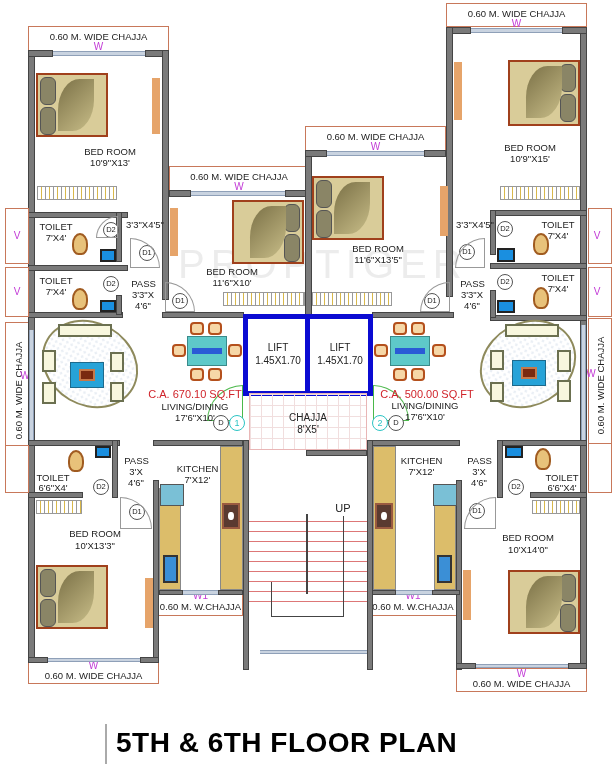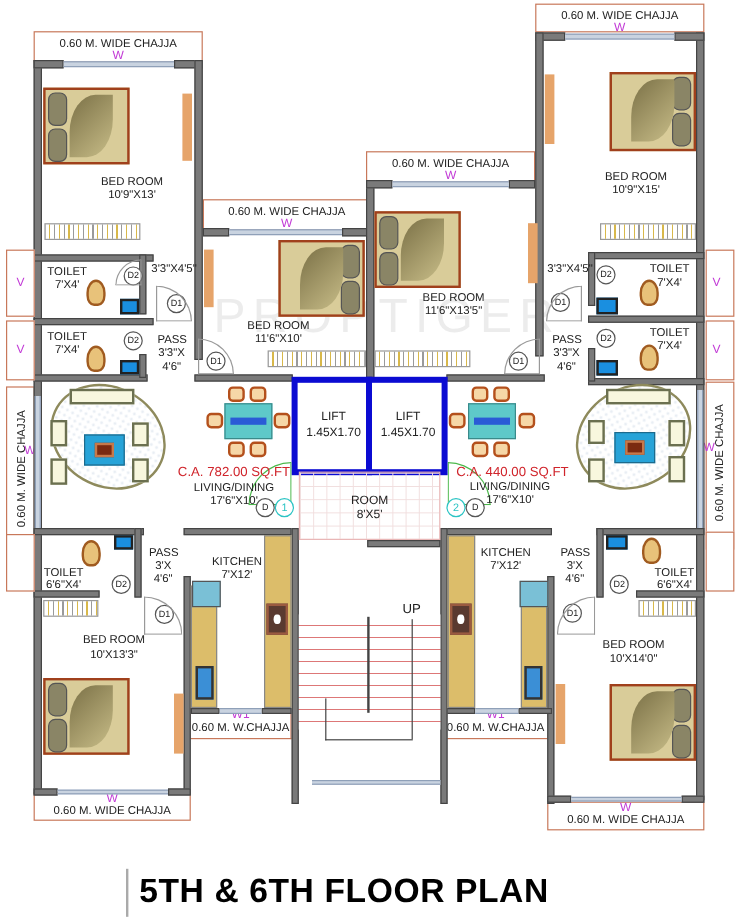--- a/index.html
+++ b/index.html
@@ -268,21 +268,21 @@
 <div class="abs" style="left:437px;top:555px;width:15px;height:28px;background:#3b8fd6;border:2px solid #333;box-sizing:border-box;"></div>
 
 <div class="lift" style="left:243px;top:314px;width:67px;height:82px;"></div>
 <div class="lift" style="left:305px;top:314px;width:68px;height:82px;"></div>
 <div class="lbl" style="left:248px;top:342px;width:60px;font-size:10px;">LIFT</div>
 <div class="lbl" style="left:248px;top:355px;width:60px;font-size:10px;">1.45X1.70</div>
 <div class="lbl" style="left:310px;top:342px;width:60px;font-size:10px;">LIFT</div>
 <div class="lbl" style="left:310px;top:355px;width:60px;font-size:10px;">1.45X1.70</div>
 
 <div class="lobby" style="left:249px;top:393px;width:118px;height:57px;"></div>
-<div class="lbl" style="left:249px;top:412px;width:118px;font-size:10px;">ROOM</div>
+<div class="lbl" style="left:249px;top:412px;width:118px;font-size:10px;">CHAJJA</div>
 <div class="lbl" style="left:249px;top:424px;width:118px;font-size:10px;">8'X5'</div>
 
 <div class="stairs" style="left:249px;top:512px;width:118px;height:96px;"></div>
 <div class="abs" style="left:306px;top:514px;width:2px;height:80px;background:#444;"></div>
 <div class="abs" style="left:343px;top:516px;width:1px;height:100px;background:#444;"></div>
 <div class="abs" style="left:271px;top:616px;width:73px;height:1px;background:#444;"></div>
 <div class="abs" style="left:271px;top:582px;width:1px;height:35px;background:#444;"></div>
 <div class="lbl" style="left:333px;top:503px;width:20px;font-size:11px;">UP</div>
 
 <div class="door" style="left:207px;top:385px;width:36px;height:36px;transform:scaleX(-1);border-color:#4ab84a;"></div>
@@ -325,21 +325,21 @@
 <div class="lbl" style="left:36px;top:286px;width:40px;">7'X4'</div>
 <div class="lbl" style="left:33px;top:472px;width:40px;">TOILET</div>
 <div class="lbl" style="left:33px;top:482px;width:40px;">6'6"X4'</div>
 <div class="lbl" style="left:126px;top:278px;width:35px;">PASS</div>
 <div class="lbl" style="left:130px;top:289px;width:26px;white-space:normal;">3'3"X 4'6"</div>
 <div class="lbl" style="left:119px;top:455px;width:35px;">PASS</div>
 <div class="lbl" style="left:124px;top:466px;width:24px;white-space:normal;">3'X 4'6"</div>
 <div class="lbl" style="left:170px;top:463px;width:55px;">KITCHEN</div>
 <div class="lbl" style="left:170px;top:474px;width:55px;">7'X12'</div>
 <div class="lbl" style="left:120px;top:219px;width:50px;">3'3"X4'5"</div>
-<div class="lbl" style="left:140px;top:389px;width:110px;color:#d0242b;font-size:11px;">C.A. 782.00 SQ.FT</div>
+<div class="lbl" style="left:140px;top:389px;width:110px;color:#d0242b;font-size:11px;">C.A. 670.10 SQ.FT</div>
 <div class="lbl" style="left:155px;top:401px;width:80px;">LIVING/DINING</div>
 <div class="lbl" style="left:160px;top:412px;width:70px;">17'6"X10'</div>
 
 <div class="lbl" style="left:490px;top:142px;width:80px;">BED ROOM</div>
 <div class="lbl" style="left:490px;top:153px;width:80px;">10'9"X15'</div>
 <div class="lbl" style="left:338px;top:243px;width:80px;">BED ROOM</div>
 <div class="lbl" style="left:338px;top:254px;width:80px;">11'6"X13'5"</div>
 <div class="lbl" style="left:488px;top:532px;width:80px;">BED ROOM</div>
 <div class="lbl" style="left:488px;top:544px;width:80px;">10'X14'0"</div>
 <div class="lbl" style="left:538px;top:219px;width:40px;">TOILET</div>
@@ -348,18 +348,18 @@
 <div class="lbl" style="left:538px;top:283px;width:40px;">7'X4'</div>
 <div class="lbl" style="left:542px;top:472px;width:40px;">TOILET</div>
 <div class="lbl" style="left:542px;top:482px;width:40px;">6'6"X4'</div>
 <div class="lbl" style="left:455px;top:278px;width:35px;">PASS</div>
 <div class="lbl" style="left:459px;top:289px;width:26px;white-space:normal;">3'3"X 4'6"</div>
 <div class="lbl" style="left:462px;top:455px;width:35px;">PASS</div>
 <div class="lbl" style="left:467px;top:466px;width:24px;white-space:normal;">3'X 4'6"</div>
 <div class="lbl" style="left:394px;top:455px;width:55px;">KITCHEN</div>
 <div class="lbl" style="left:394px;top:466px;width:55px;">7'X12'</div>
 <div class="lbl" style="left:450px;top:219px;width:50px;">3'3"X4'5"</div>
-<div class="lbl" style="left:372px;top:389px;width:110px;color:#d0242b;font-size:11px;">C.A. 440.00 SQ.FT</div>
+<div class="lbl" style="left:372px;top:389px;width:110px;color:#d0242b;font-size:11px;">C.A. 500.00 SQ.FT</div>
 <div class="lbl" style="left:385px;top:400px;width:80px;">LIVING/DINING</div>
 <div class="lbl" style="left:390px;top:411px;width:70px;">17'6"X10'</div>
 
 <div class="titlebar"></div>
 <div class="title">5TH &amp; 6TH FLOOR PLAN</div>
 
 </body></html>

